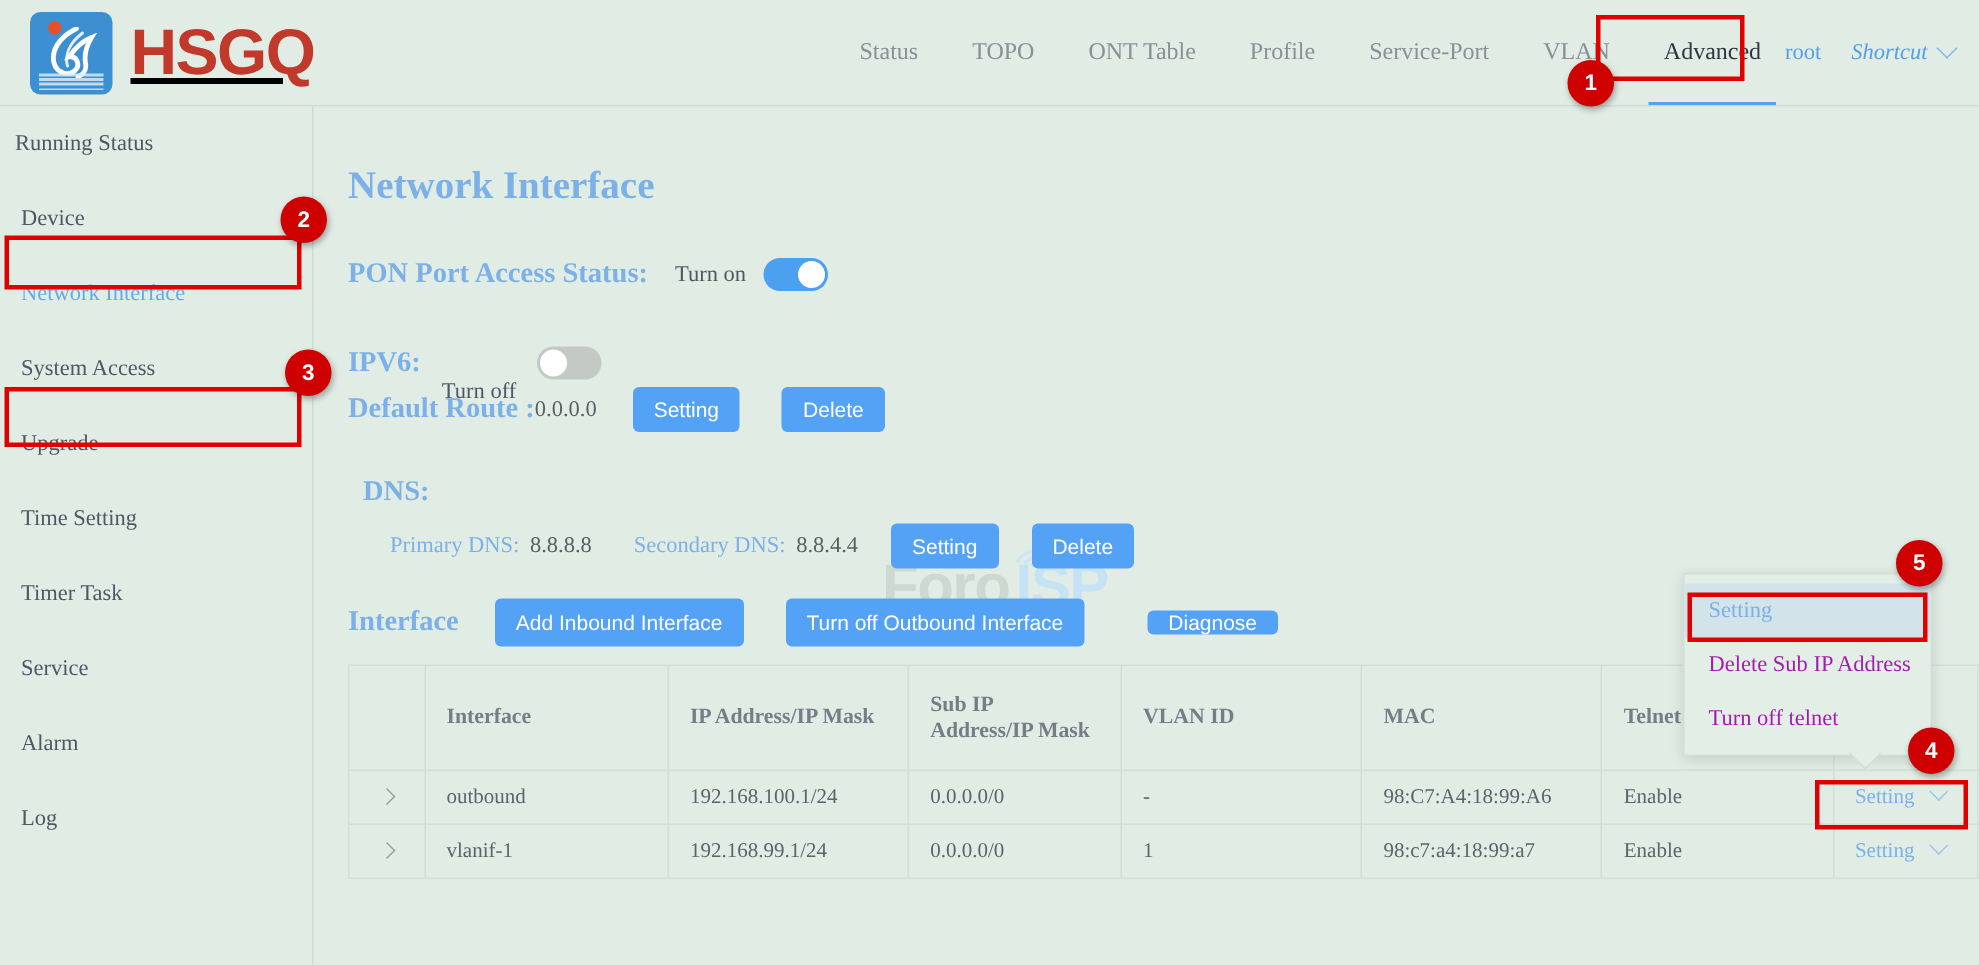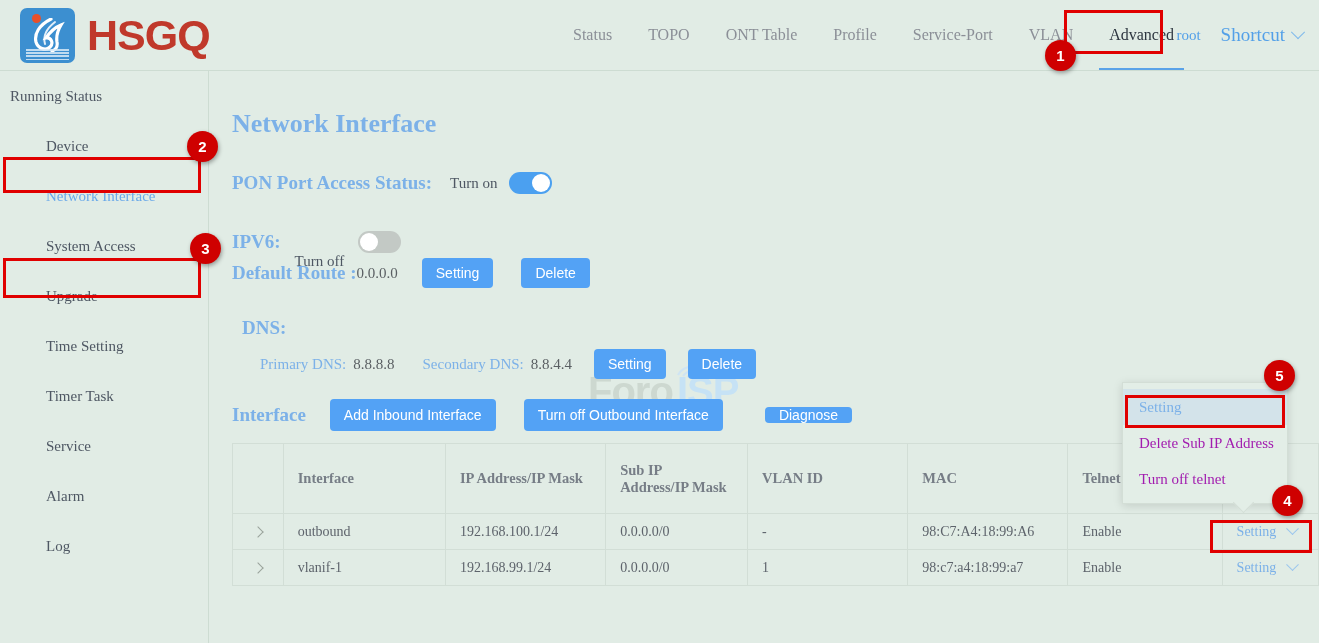--- a/index.html
+++ b/index.html
@@ -12,21 +12,21 @@
     font-family: "Liberation Serif", "DejaVu Serif", serif;
   }
   #app { position: relative; width: 1319px; height: 643px; background: #e1ece5; }
 
   
   .header {
     position: absolute; left: 0; top: 0; width: 1319px; height: 71px;
     background: #e1ece5;
     border-bottom: 1px solid #cddcd2;
   }
-  .logo-wrap { position: absolute; left: 20px; top: 8px; display: flex; align-items: center; }
+  .logo-wrap { position: absolute; left: 20px; top: 8px; display: flex; align-items: center; text-decoration: underline; }
   .logo-mark {
     width: 55px; height: 55px; border-radius: 7px;
     background: #3c8fd0;
     position: relative; overflow: hidden;
     flex: 0 0 auto;
   }
   .logo-mark .dot {
     position: absolute; left: 12px; top: 6px; width: 9px; height: 9px;
     border-radius: 50%; background: #e8502a;
   }
@@ -58,37 +58,37 @@
   .nav-item.active::after {
     content: ""; position: absolute; left: 8px; right: 8px; bottom: 0;
     height: 2.5px; background: #5aa2e8;
   }
 
   .user-area {
     position: absolute; right: 16px; top: 0; height: 70px;
     display: flex; align-items: center; gap: 20px;
   }
   .user-link { font-size: 15px; color: #53a0e8; cursor: pointer; }
-  .shortcut { display: flex; align-items: center; gap: 8px; font-size: 19px; color: #53a0e8; cursor: pointer; }
+  .shortcut { display: flex; align-items: center; gap: 8px; font-size: 15px; color: #53a0e8; cursor: pointer; font-style: italic; }
   .caret-down {
     width: 10px; height: 10px; border-right: 1.6px solid #7fb9ec; border-bottom: 1.6px solid #7fb9ec;
     transform: rotate(45deg) translate(-2px,-2px);
   }
 
   
   .sidebar {
     position: absolute; left: 0; top: 71px; width: 209px; height: 572px;
     background: #e1ece5; border-right: 1px solid #cddcd2;
   }
   .side-item {
     height: 50px; display: flex; align-items: center;
     font-size: 15px; color: #4e5763; cursor: pointer; position: relative;
   }
   .side-item.lvl0 { padding-left: 10px; }
-  .side-item.lvl1 { padding-left: 46px; }
+  .side-item.lvl1 { padding-left: 14px; }
   .side-item.selected { color: #6aa9e9; }
   .side-item .chev-up {
     position: absolute; right: 24px; top: 22px;
     width: 9px; height: 9px;
     border-left: 1.4px solid #a9b2ac; border-top: 1.4px solid #a9b2ac;
     transform: rotate(45deg);
   }
 
   
   .main { position: absolute; left: 210px; top: 71px; width: 1109px; height: 572px; }

